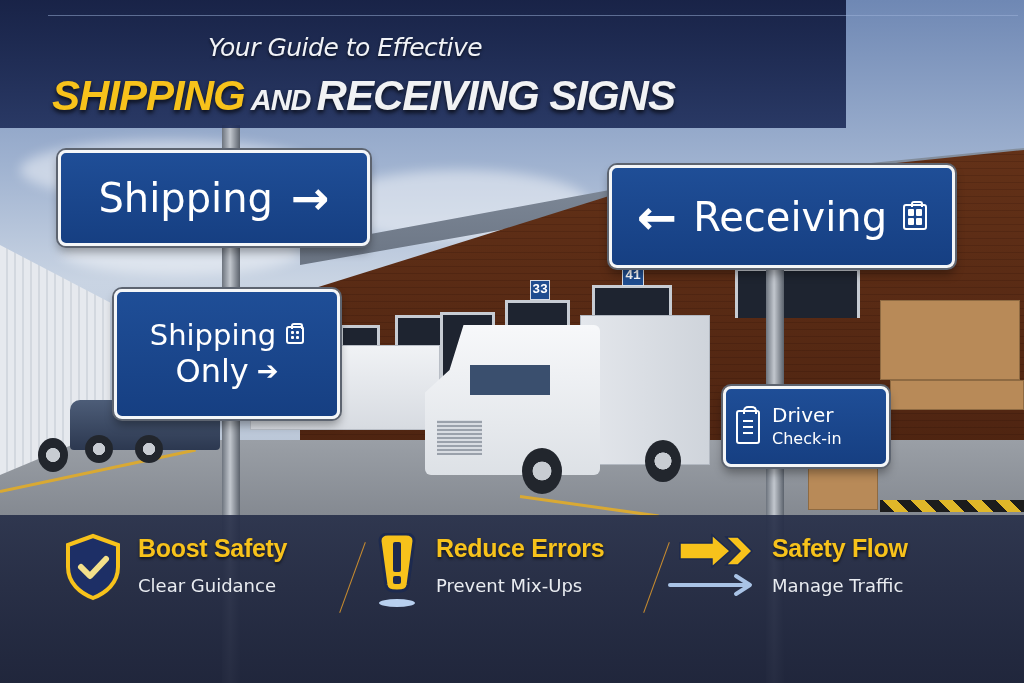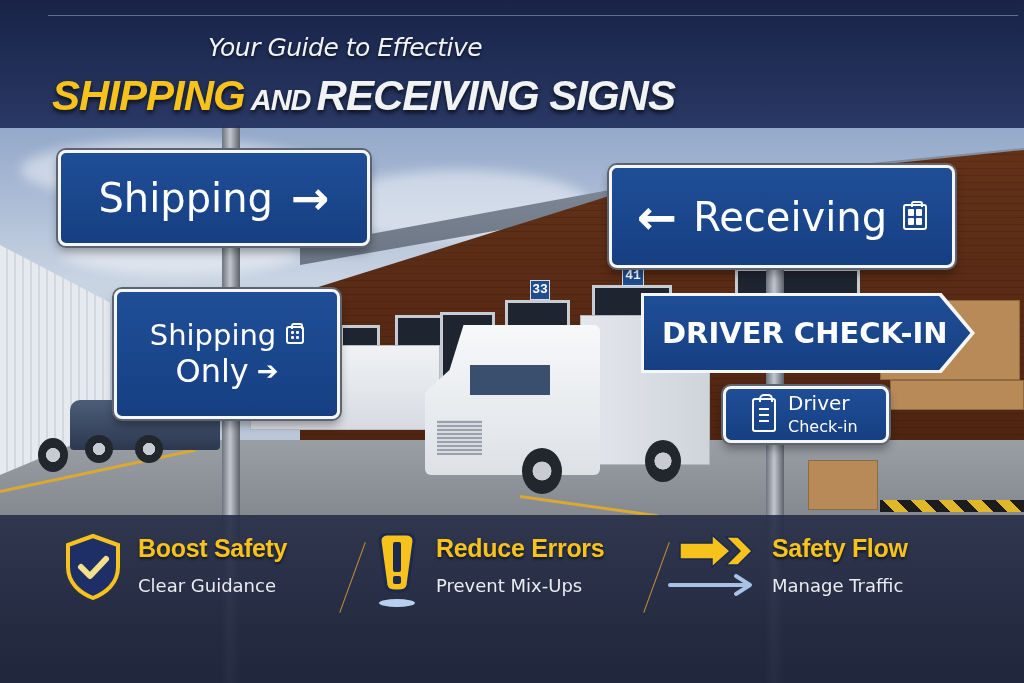--- a/index.html
+++ b/index.html
@@ -39,21 +39,21 @@
     background: linear-gradient(180deg, #f7f8fa, #dde1e6);
     clip-path: polygon(22% 0, 100% 0, 100% 100%, 0 100%, 0 45%, 14% 30%); border-radius: 6px; }
   .truck-window { position: absolute; left: 470px; top: 365px; width: 80px; height: 30px; background: #3a4f6e; }
   .truck-grill { position: absolute; left: 437px; top: 420px; width: 45px; height: 35px;
     background: repeating-linear-gradient(0deg, #9aa1ab 0 2px, #d8dce2 2px 4px); }
   .boxes { position: absolute; background: #b88a58; border: 1px solid #8e6a42; }
   .rail { position: absolute; left: 880px; top: 500px; width: 144px; height: 12px;
     background: repeating-linear-gradient(45deg, #1c1c1c 0 10px, #e0b729 10px 20px); }
 
   
-  .title-band { position: absolute; left: 0; top: 0; width: 1024px; height: 128px;
+  .title-band { position: absolute; left: 0; top: 0; width: 846px; height: 128px;
     background: linear-gradient(180deg, rgba(22,32,68,0.97), rgba(30,45,90,0.9)); }
   .title-line { position: absolute; left: 48px; top: 15px; width: 970px; height: 1px; background: rgba(160,180,220,0.5); }
   .subtitle { position: absolute; left: 208px; top: 33px; font-size: 25px; font-style: italic;
     color: #f1f3f7; letter-spacing: -0.5px; text-shadow: 0 2px 3px rgba(0,0,0,0.6); }
   .main-title { position: absolute; left: 52px; top: 72px; white-space: nowrap;
     font-family: "Liberation Sans", sans-serif; font-weight: bold; font-style: italic;
     letter-spacing: -1px; text-shadow: 0 3px 4px rgba(0,0,0,0.7); }
   .main-title .hl { color: #f7c21b; font-size: 42px; }
   .main-title .and { color: #f1f2f4; font-size: 29px; margin: 0 6px; }
   .main-title .rest { color: #f1f2f4; font-size: 42px; }
@@ -174,27 +174,22 @@
     <span class="sign-arrow" style="font-size:48px;margin-right:16px;font-weight:bold;">←</span>
     <span class="sign-text" style="font-size:40px;">Receiving</span>
     <span class="grid-icon" style="margin-left:16px;width:24px;height:26px;">
         <span></span>
         <span></span>
         <span></span>
         <span></span>
       </span>
   </div>
 
-  <div class="pointer-sign">
-    <div class="pointer-inner">
-      <span class="sign-text" style="font-size:29px;font-weight:bold;color:#fff;">DRIVER CHECK-IN</span>
-    </div>
-  </div>
-
-  <div class="sign" style="left:723px;top:386px;width:166px;height:57px;justify-content:flex-start;padding-left:26px;">
+
+  <div class="sign" style="left:723px;top:386px;width:166px;height:81px;justify-content:flex-start;padding-left:10px;">
     <span class="clipboard-icon">
         <span></span>
         <span></span>
         <span></span>
       </span>
     <div style="margin-left:12px;line-height:24px;">
       <div class="sign-text" style="font-size:20px;">Driver</div>
       <div class="sign-text" style="font-size:16px;">Check-in</div>
     </div>
   </div>

